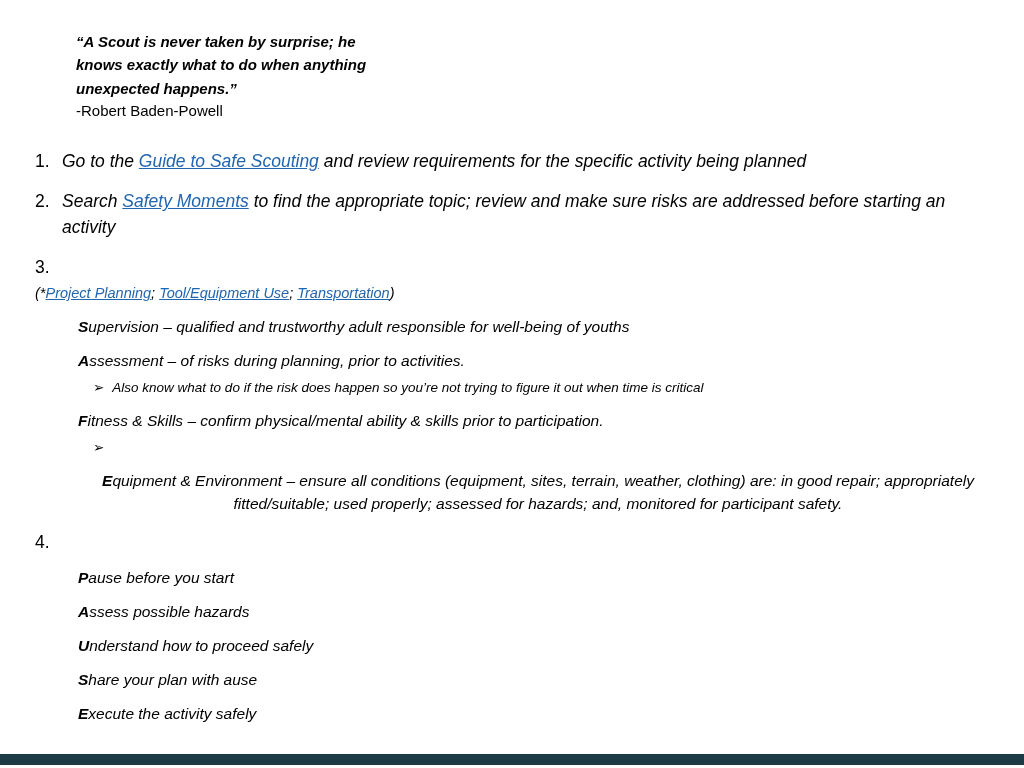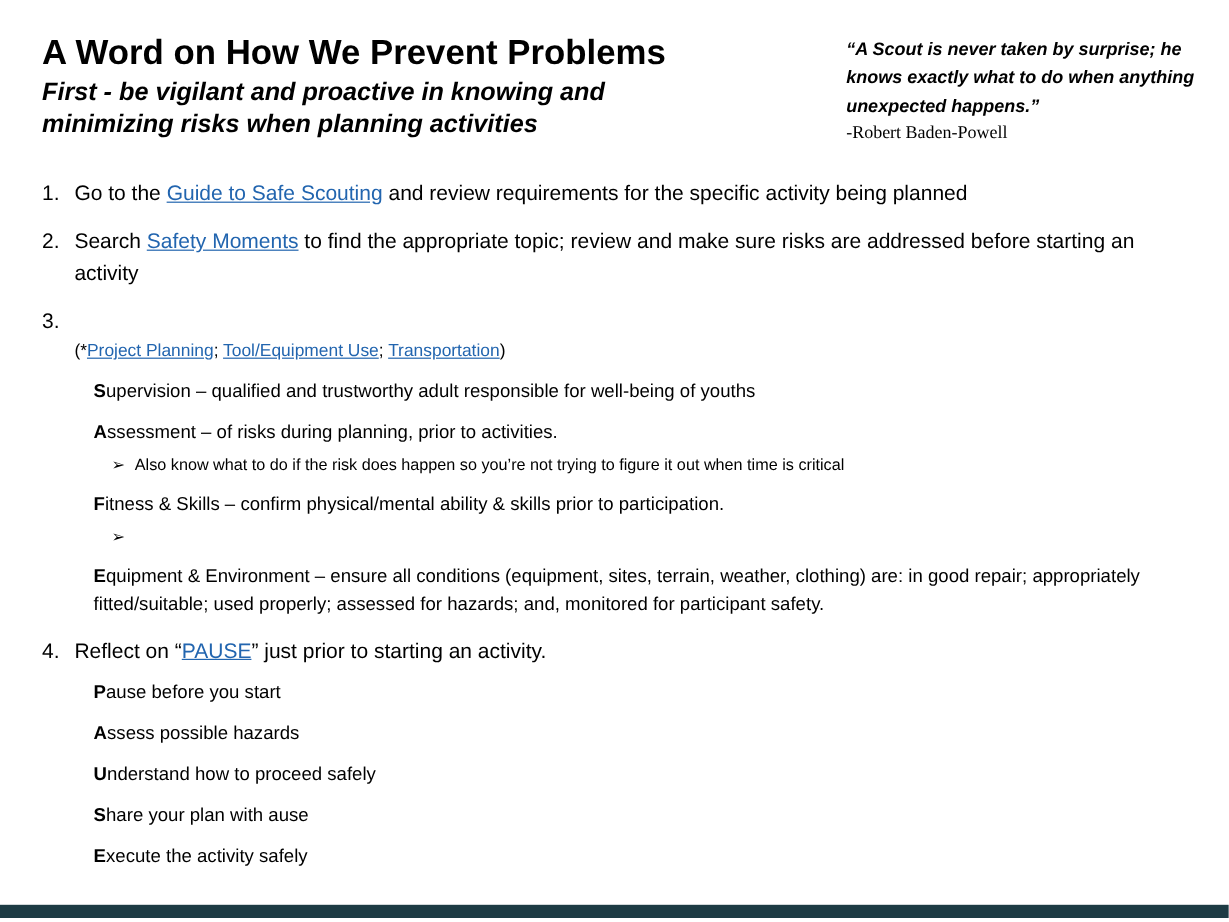--- a/index.html
+++ b/index.html
@@ -43,84 +43,79 @@
     font-style:italic;
     font-weight:600;
     line-height:1.55;
     margin:0;
   }
   .quote-attribution {
     font-size:15px;
     font-weight:400;
     line-height:1.5;
     margin:0;
-    font-family:Liberation Serif, serif;
   }
   .content {
     padding:26px 26px 0 35px;
   }
   .line {
     display:flex;
     align-items:flex-start;
   }
   .content .line:first-child { margin-top:0; }
   .n1 {
     font-size:17.5px;
     line-height:26px;
     margin-top:14px;
   }
   .n1 .num {
     flex:0 0 27px;
     width:27px;
   }
   .cont {
-    margin-left:27px;
     font-size:14.5px;
     line-height:22px;
     margin-top:2px;
   }
   .s1 {
     margin-left:43px;
     font-size:15.5px;
     line-height:23px;
     margin-top:11px;
+    text-align:center;
   }
   .arrow {
     margin-left:58px;
     font-size:13.5px;
     line-height:20px;
     margin-top:6px;
   }
   .arrowglyph {
     margin-right:8px;
     flex:0 0 auto;
   }
-  .linebody { display:inline; }
+  .linebody { display:inline;font-style:italic; }
   .bold-letter { font-weight:bold; }
   .slide-link {
     color:var(--link-color, #2265af);
     text-decoration:underline;
     cursor:pointer;
   }
   .footer-bar {
     position:absolute;
     left:0; right:0;
     bottom:3px;
     height:11px;
     background:#1d3b44;
   }
 </style>
 </head>
 <body>
 
 <div class="header">
-  <div class="title-block">
-    <h1 class="slide-title">A Word on How We Prevent Problems</h1>
-    <h2 class="slide-subtitle">First - be vigilant and proactive in knowing and minimizing risks when planning activities</h2>
-  </div>
   <div class="quote-block">
     <p class="quote-text">“A Scout is never taken by surprise; he knows exactly what to do when anything unexpected happens.”</p>
     <p class="quote-attribution">-Robert Baden-Powell</p>
   </div>
 </div>
 
 <div class="content">
     <div class="line n1">
       <span class="num">1.</span>
       <span class="linebody"><span>Go to the </span><a href="#" class="slide-link">Guide to Safe Scouting</a><span> and review requirements for the specific activity being planned</span></span>
@@ -149,21 +144,20 @@
       <span class="linebody"><span class="bold-letter">F</span><span>itness &amp; Skills – confirm physical/mental ability &amp; skills prior to participation.</span></span>
     </div>
     <div class="line arrow">
       <span class="arrowglyph">➢</span>
     </div>
     <div class="line s1">
       <span class="linebody"><span class="bold-letter">E</span><span>quipment &amp; Environment – ensure all conditions (equipment, sites, terrain, weather, clothing) are:  in good repair; appropriately fitted/suitable; used properly; assessed for hazards; and, monitored for participant safety.</span></span>
     </div>
     <div class="line n1">
       <span class="num">4.</span>
-      <span class="linebody"><span>Reflect on “</span><a href="#" class="slide-link">PAUSE</a><span>” just prior to starting an activity.</span></span>
     </div>
     <div class="line s1">
       <span class="linebody"><span class="bold-letter">P</span><span>ause before you start</span></span>
     </div>
     <div class="line s1">
       <span class="linebody"><span class="bold-letter">A</span><span>ssess possible hazards</span></span>
     </div>
     <div class="line s1">
       <span class="linebody"><span class="bold-letter">U</span><span>nderstand how to proceed safely</span></span>
     </div>

